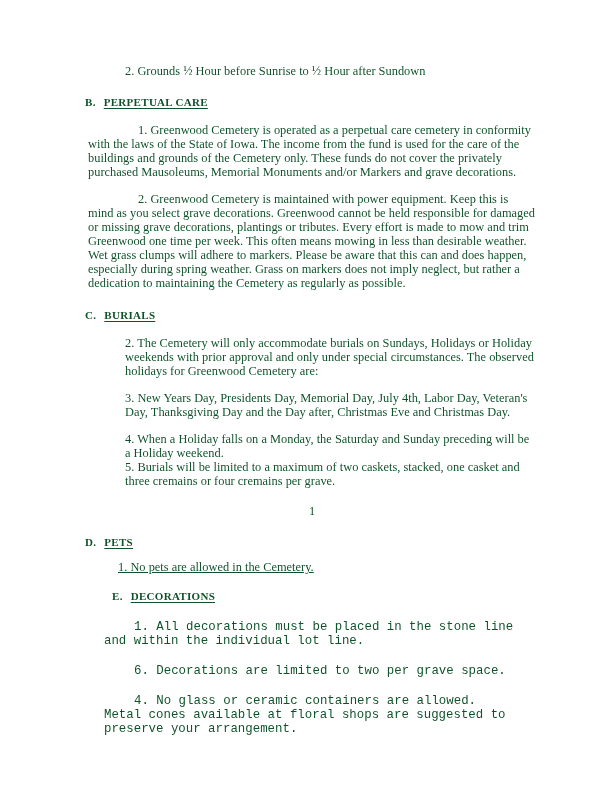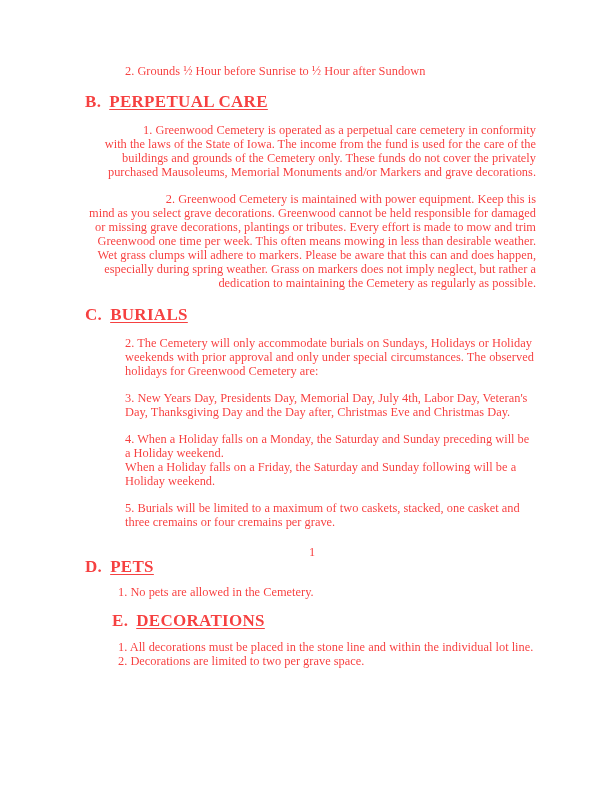--- a/index.html
+++ b/index.html
@@ -2,56 +2,56 @@
 <html><head>
 <meta charset="utf-8">
 <style>
   html, body { margin: 0; padding: 0; background: #ffffff; }
   .page {
     position: relative;
     width: 612px;
     height: 800px;
     box-sizing: border-box;
     background: #fefefe;
-    color: #ef4444;
+    color: #14532d;
     font-family: "Liberation Serif", "DejaVu Serif", serif;
     font-size: 12.4px;
     line-height: 14px;
     padding: 64px 76px 0 88px;
     overflow: hidden;
     filter: blur(0.3px) contrast(1.05);
   }
   .intro-line { text-indent: 37px; margin: 0 0 16px 0; }
   .heading {
-    font-size: 17px;
+    font-size: 11px;
     line-height: 16px;
     font-weight: bold;
     letter-spacing: 0.3px;
     margin: 0 0 13px -3px;
   }
   .heading .letter { margin-right: 8px; }
   .heading .title {
     text-decoration: underline;
     text-underline-offset: 2px;
     text-decoration-thickness: 1.3px;
   }
-  .para { text-indent: 50px; margin: 0 0 13px 0; text-align: right; }
+  .para { text-indent: 50px; margin: 0 0 13px 0; }
   .para.last { margin-bottom: 0; }
   .sec { margin: 0; }
   .sec-c .heading { margin-top: 17px; }
   .c-item { margin-left: 37px; margin-bottom: 13px; }
   .c-item.joined { margin-bottom: 0; }
   .c-item.last { margin-bottom: 16px; }
   .page-number { text-align: center; margin: 0; }
   .sec-d .heading { margin-top: 0; }
-  .d-item { text-indent: 30px; margin: 0 0 14px 0; }
-  .sec-d { margin-top: 0; }
+  .d-item { text-indent: 30px; margin: 0 0 14px 0; text-decoration: underline; }
+  .sec-d { margin-top: 16px; }
   .sec-d .heading { margin-bottom: 10px; }
   .sec-e .heading { margin-bottom: 11px; margin-left: 24px; }
-  .e-item { text-indent: 30px; margin: 0; }
+  .e-item { text-indent: 30px; margin: 16px; font-family: Liberation Mono, monospace; }
 </style>
 </head>
 <body>
 
 <div class="page">
 
   <div class="intro-line">2.  Grounds ½ Hour before Sunrise to ½ Hour after Sundown</div>
 
   <div class="sec sec-b">
     <div class="heading">
@@ -61,34 +61,34 @@
     <div class="para last">2.  Greenwood Cemetery is maintained with power equipment.  Keep this is mind as you select grave decorations.  Greenwood cannot be held responsible for damaged or missing grave decorations, plantings or tributes.  Every effort is made to mow and trim Greenwood one time per week.  This often means mowing in less than desirable weather.  Wet grass clumps will adhere to markers.  Please be aware that this can and does happen, especially during spring weather.  Grass on markers does not imply neglect, but rather a dedication to maintaining the Cemetery as regularly as possible.</div>
   </div>
 
   <div class="sec sec-c">
     <div class="heading">
       <span class="letter">C.</span><span class="title">BURIALS</span>
     </div>
     <div class="c-item">2.  The Cemetery will only accommodate burials on Sundays, Holidays or Holiday weekends with prior approval and only under special circumstances.  The observed holidays for Greenwood Cemetery are:</div>
     <div class="c-item">3.  New Years Day, Presidents Day, Memorial Day, July 4th, Labor Day, Veteran's Day, Thanksgiving Day and the Day after, Christmas Eve and Christmas Day.</div>
     <div class="c-item joined">4.  When a Holiday falls on a Monday, the Saturday and Sunday preceding will be a Holiday weekend.</div>
-    <div class="c-item">When a Holiday falls on a Friday, the Saturday and Sunday following will be a Holiday weekend.</div>
     <div class="c-item last">5.  Burials will be limited to a maximum of two caskets, stacked, one casket and three cremains or four cremains per grave.</div>
   </div>
 
   <div class="page-number">1</div>
 
   <div class="sec sec-d">
     <div class="heading">
       <span class="letter">D.</span><span class="title">PETS</span>
     </div>
     <div class="d-item">1.  No pets are allowed in the Cemetery.</div>
   </div>
 
   <div class="sec sec-e">
     <div class="heading">
       <span class="letter">E.</span><span class="title">DECORATIONS</span>
     </div>
     <div class="e-item">1.  All decorations must be placed in the stone line and within the individual lot line.</div>
-    <div class="e-item">2.  Decorations are limited to two per grave space.</div>
+    <div class="e-item">6.  Decorations are limited to two per grave space.</div>
+    <div class="e-item">4.  No glass or ceramic containers are allowed.  Metal cones available at floral shops are suggested to preserve your arrangement.</div>
   </div>
 
 </div>
 
 </body></html>

